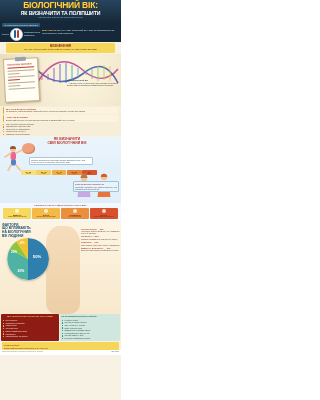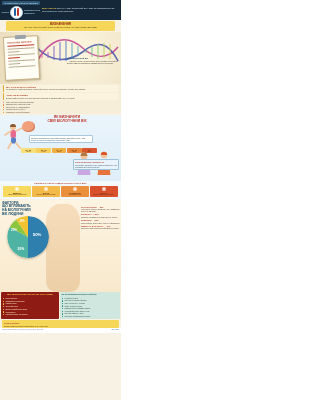--- a/index.html
+++ b/index.html
@@ -164,20 +164,25 @@
   .credits{display:flex;justify-content:space-between;align-items:center;
            padding:1px 2px 1.5px;background:#fff;}
   .credits span{font-size:1.6px;color:#8a8a8a;line-height:2px;}
   .credits .src{color:#1d6fa5;}
 </style>
 </head>
 <body>
 
 <div id="poster">
 
+  <div class="header">
+    <div class="title">БІОЛОГІЧНИЙ ВІК:</div>
+    <div class="subtitle">ЯК ВИЗНАЧИТИ ТА ПОЛІПШИТИ</div>
+    <div class="subsub">інформаційно-аналітичний довідковий матеріал</div>
+  </div>
 
   <div class="intro">
     <div class="logoblk">
       <div class="logotop">МІНІСТЕРСТВО ОХОРОНИ ЗДОРОВ'Я</div>
       <div class="logorow">
         <span class="logotxt">Центр</span>
         <span class="logomark"></span>
         <span class="logotxt">громадського здоров'я</span>
       </div>
     </div>

